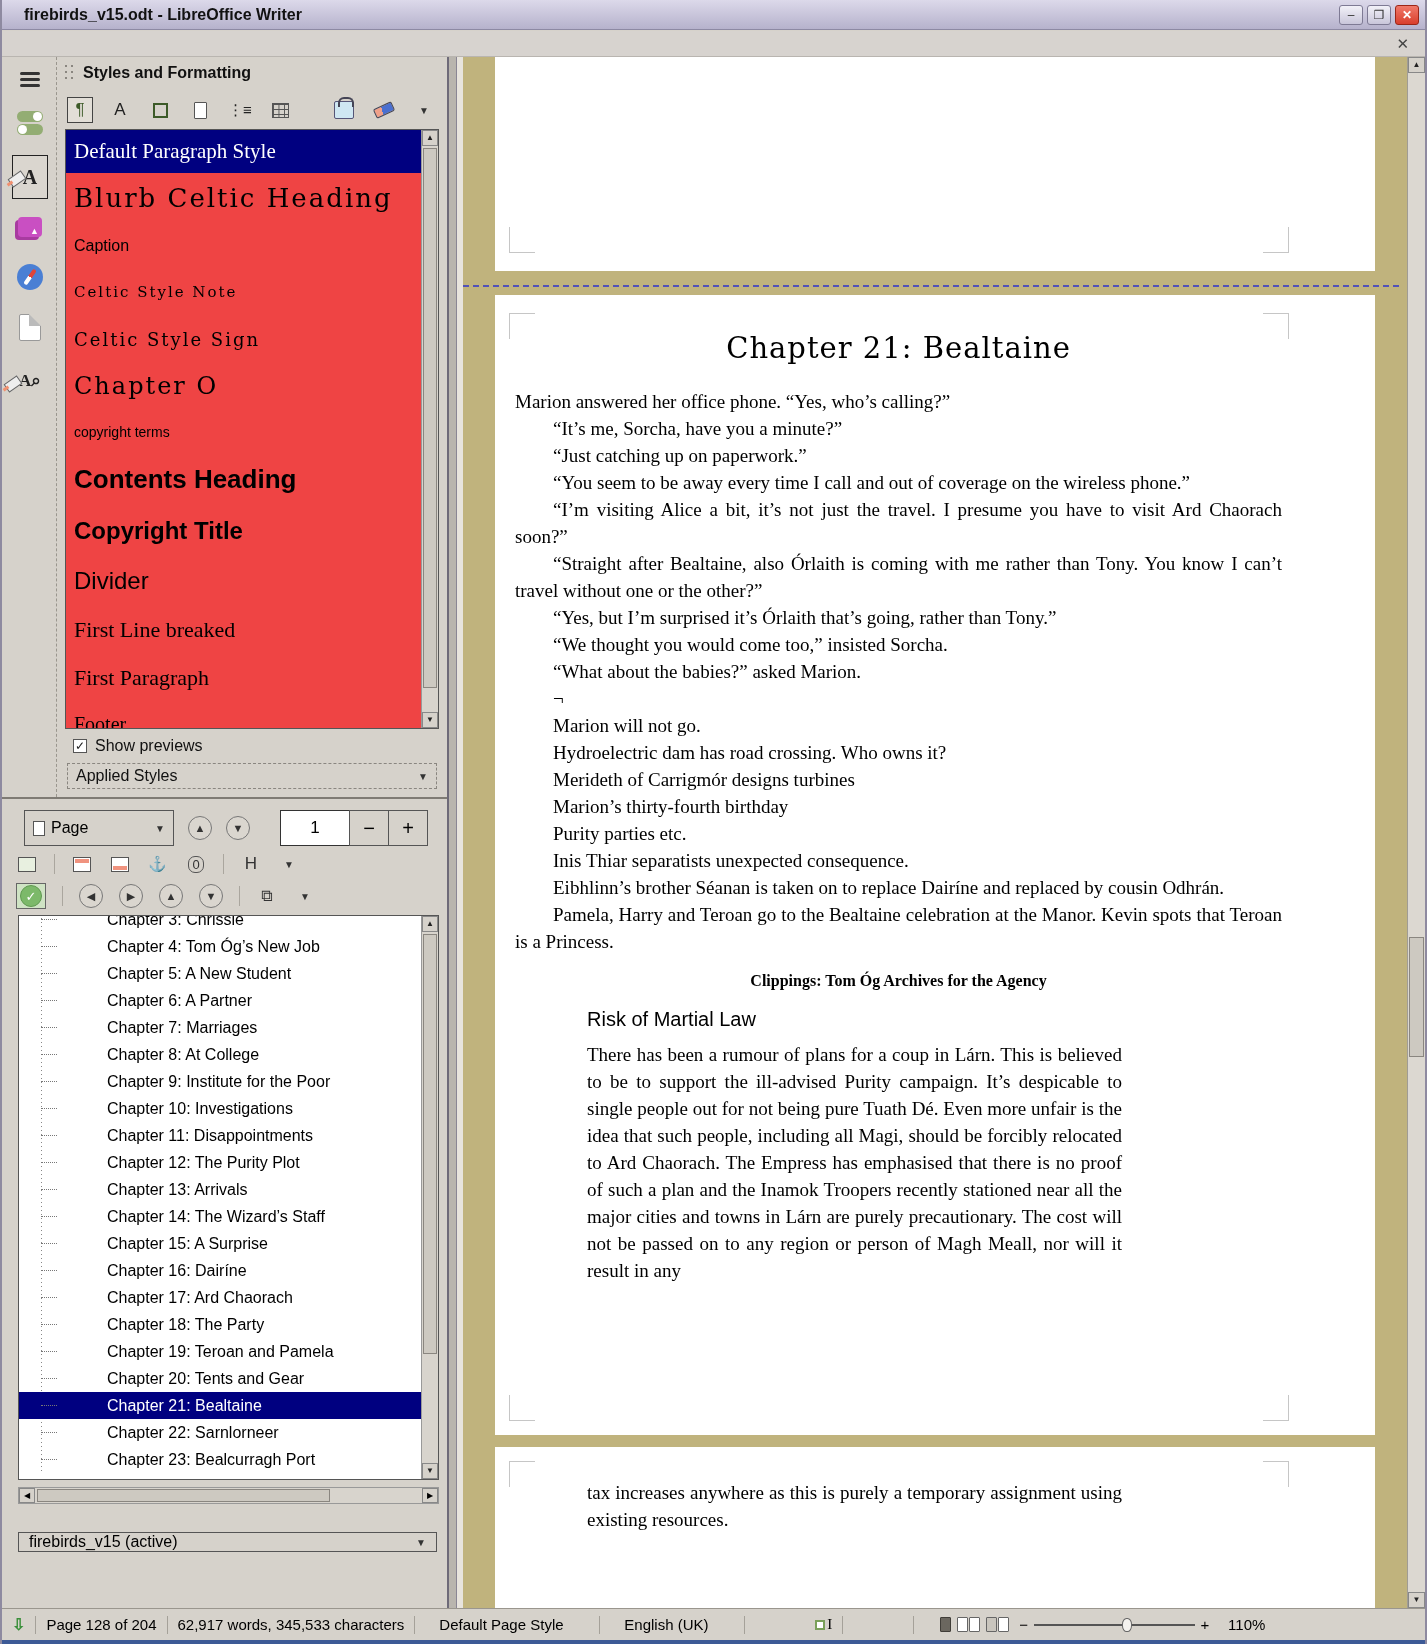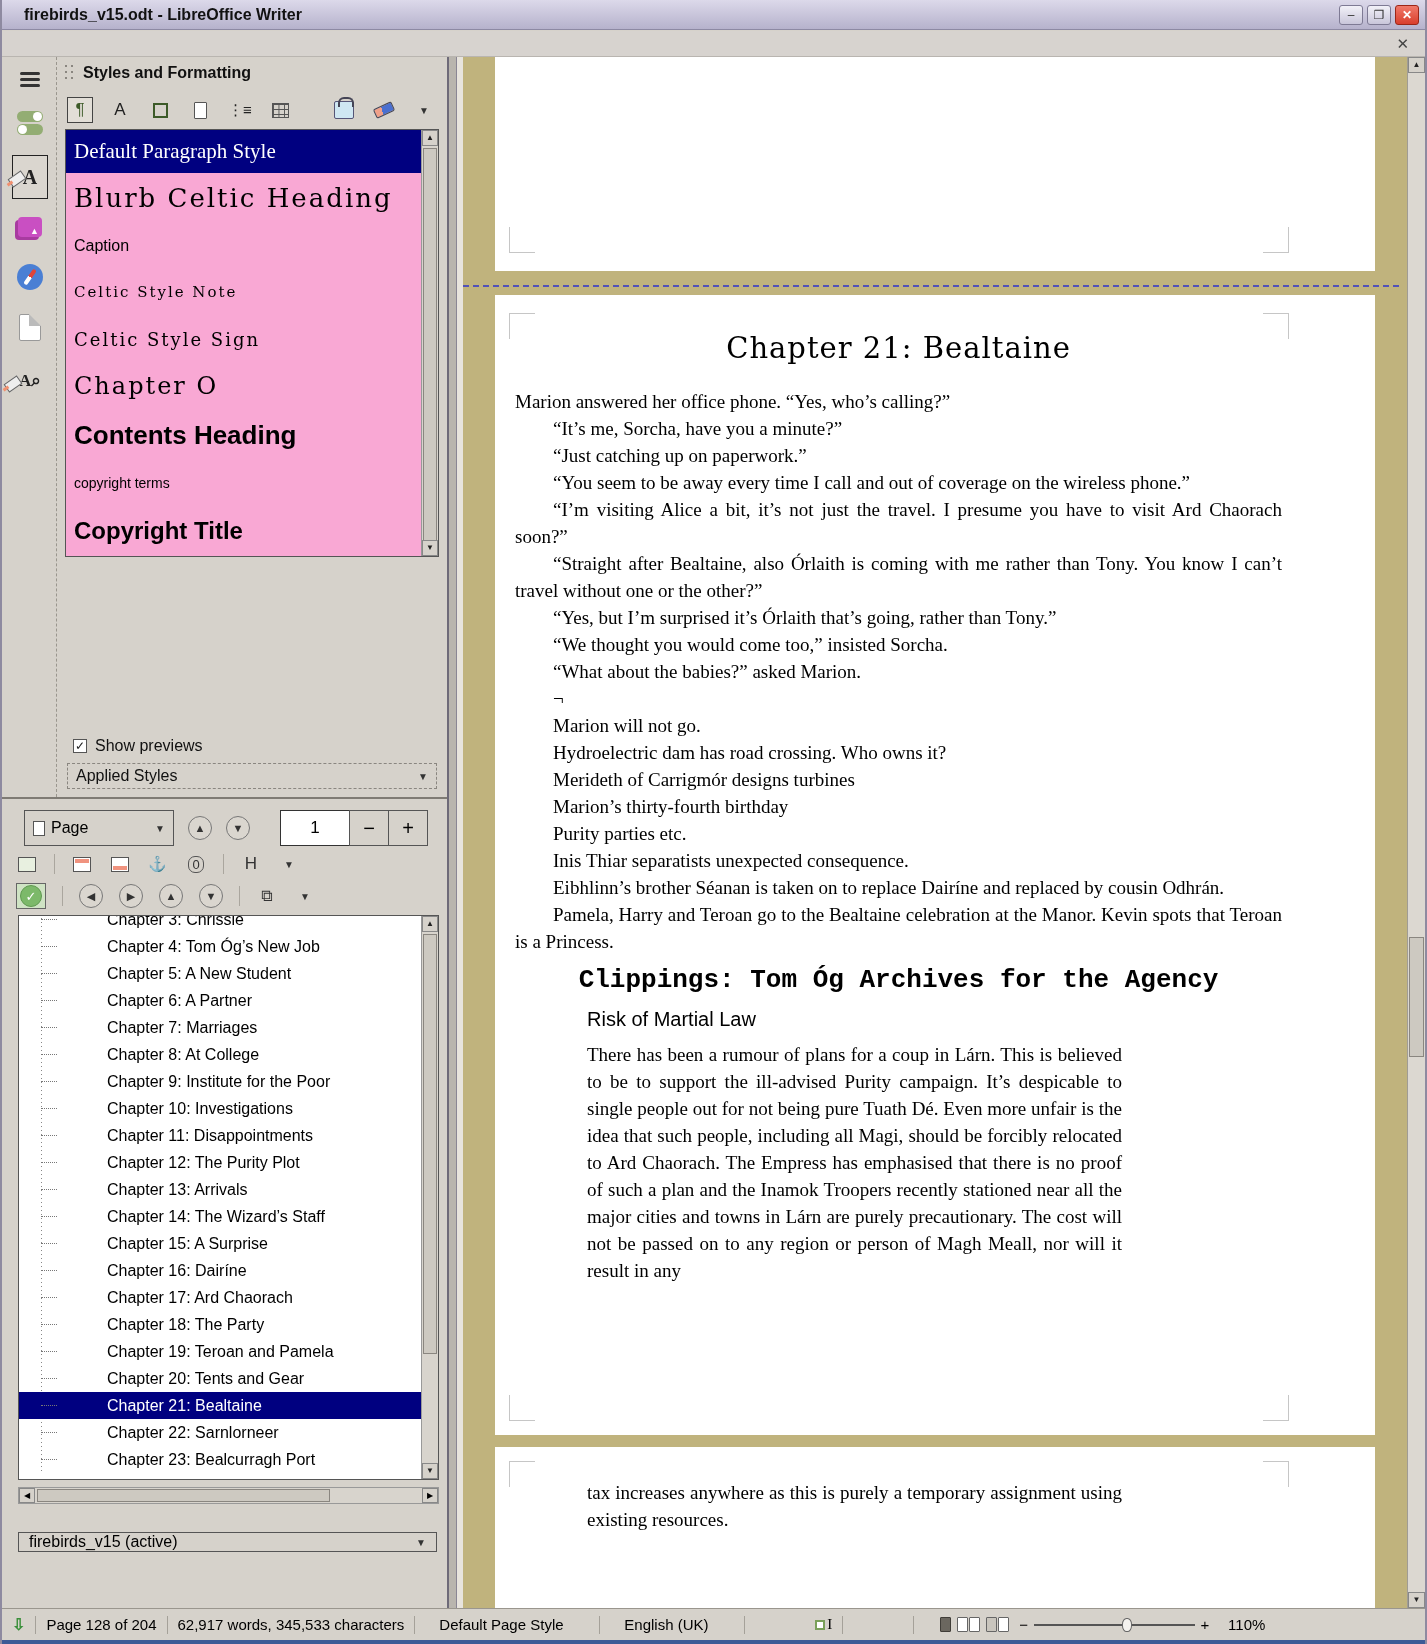--- a/index.html
+++ b/index.html
@@ -71,21 +71,21 @@
       linear-gradient(#555 1px, transparent 1px) 0 0/100% 5px,
       linear-gradient(90deg,#555 1px, transparent 1px) 0 0/5.5px 100%;
       border:1px solid #555;}
   .spill { flex:1; }
   .paintcan { width:20px; height:18px; position:relative; background:#cfe7f2; border:1px solid #557; border-radius:2px; }
   .paintcan::after{ content:""; position:absolute; left:3px; top:-5px; width:12px; height:8px; border:2px solid #445; border-bottom:none; border-radius:6px 6px 0 0;}
   .roller { width:20px; height:10px; background:linear-gradient(100deg,#f0a089 0 40%, #4a6fd0 40%); border:1px solid #445; border-radius:2px; transform:rotate(-25deg); }
   .dd { font-size:10px; color:#333; }
   
   .sflist {
-    position:absolute; left:8px; right:8px; top:72px; height:428px; background:#f9a8d4;
+    position:absolute; left:8px; right:8px; top:72px; height:600px; background:#ef4444;
     border:1px solid #555; overflow:hidden;
   }
   .sflist .inner { position:absolute; left:0; top:0; right:17px; }
   .sfitem { padding:6px 8px; white-space:nowrap; overflow:hidden; color:#000; }
   .sfitem.sel { background:#000080; color:#fff; }
   .st-default { font-family:"Liberation Serif",serif; font-size:21px; padding-top:9px; padding-bottom:9px;}
   .st-blurb { font-family:"DejaVu Serif",serif; font-size:26px; letter-spacing:2px; padding-top:10px; padding-bottom:12px;}
   .st-caption { font-size:16px; padding-top:12px; padding-bottom:12px;}
   .st-note { font-family:"DejaVu Serif",serif; font-size:15px; letter-spacing:2px; padding-top:16px; padding-bottom:14px;}
   .st-sign { font-family:"DejaVu Serif",serif; font-size:18px; letter-spacing:2px; padding-top:14px; padding-bottom:12px;}
@@ -149,21 +149,21 @@
   .cmark { position:absolute; width:26px; height:26px; }
   .cmark.tl { border-left:1px solid #c6c6c6; border-top:1px solid #c6c6c6; }
   .cmark.tr { border-right:1px solid #c6c6c6; border-top:1px solid #c6c6c6; }
   .cmark.bl { border-left:1px solid #c6c6c6; border-bottom:1px solid #c6c6c6; }
   .cmark.br { border-right:1px solid #c6c6c6; border-bottom:1px solid #c6c6c6; }
   .textblock { margin:0 93px 0 20px; font-family:"Liberation Serif",serif; font-size:19px; line-height:27px; color:#000; }
   .docheading { text-align:center; font-family:"DejaVu Serif",serif; font-size:29px; letter-spacing:1px; padding-top:40px; padding-bottom:26px; }
   .docp { text-align:justify; }
   .docp.ind { text-indent:38px; }
   .docp.noj { text-align:left; }
-  .cliphead { font-family:Liberation Mono, monospace; font-weight:700; font-size:26px; text-align:center; padding:12px 0 8px; }
+  .cliphead { font-family:Liberation Serif, serif; font-weight:700; font-size:16px; text-align:center; padding:12px 0 8px; }
   .clipsub { font-family:"Liberation Sans",sans-serif; font-size:20px; margin-left:72px; padding:4px 0 8px; }
   .clipbody { margin-left:72px; margin-right:160px; text-align:justify; }
   .docvscroll { position:absolute; right:0; top:0; bottom:0; width:18px; background:#dcd8d1; border-left:1px solid #a09c94; }
   .docvscroll .sthumb { left:1px; width:15px; }
   
   .statusbar {
     position:absolute; left:0; right:0; top:1608px; height:32px; background:#d6d2cb;
     border-top:1px solid #9a968e; display:flex; align-items:center; font-size:15px; color:#000; padding:0 10px; gap:10px;
   }
   .ssep { width:1px; height:18px; background:#a5a199; }
@@ -263,22 +263,22 @@
 
         <div class="sflist">
           <div class="inner">
 
           <div class="sfitem st-default sel">Default Paragraph Style</div>
               <div class="sfitem st-blurb">Blurb Celtic Heading</div>
               <div class="sfitem st-caption">Caption</div>
               <div class="sfitem st-note">Celtic Style Note</div>
               <div class="sfitem st-sign">Celtic Style Sign</div>
               <div class="sfitem st-chapter">Chapter O</div>
+              <div class="sfitem st-copyterms">copyright terms</div>
               <div class="sfitem st-contents">Contents Heading</div>
-              <div class="sfitem st-copyterms">copyright terms</div>
               <div class="sfitem st-copytitle">Copyright Title</div>
               <div class="sfitem st-divider">Divider</div>
               <div class="sfitem st-firstline">First Line breaked</div>
               <div class="sfitem st-firstpara">First Paragraph</div>
               <div class="sfitem st-footer">Footer</div>
             </div>
           <div class="vscroll">
             <div class="sbtn up">▲</div>
             <div class="sthumb" style="top:18px; height:540px;"></div>
             <div class="sbtn dn">▼</div>

